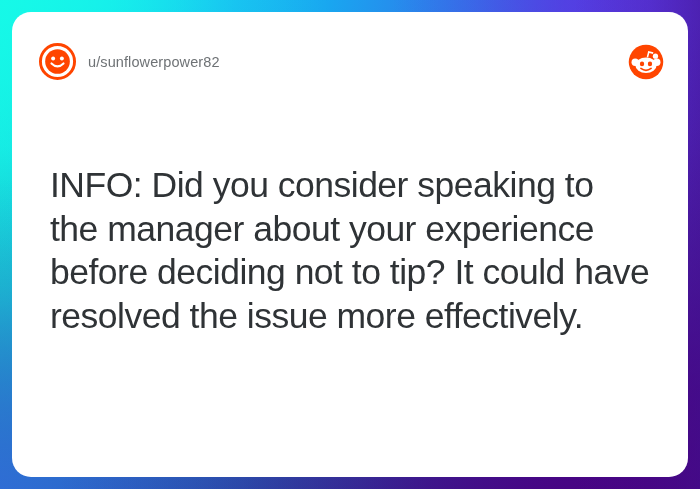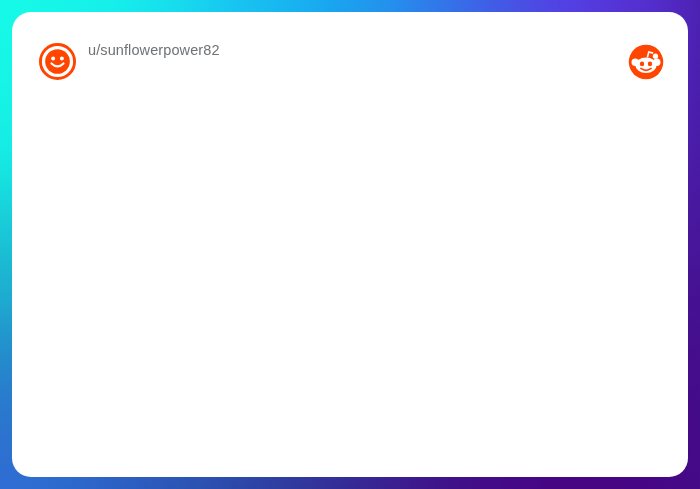--- a/index.html
+++ b/index.html
@@ -104,21 +104,21 @@
   .card-header {
     position: absolute;
     left: 0; top: 0; right: 0;
     height: 96px;
   }
   .user-block {
     position: absolute;
     left: 26px;
     top: 30px;
     display: flex;
-    align-items: flex-start;
+    align-items: center;
     gap: 11px;
   }
   .avatar {
     width: 39px;
     height: 39px;
     flex: 0 0 auto;
     display: block;
   }
   .username {
     font-family: "Liberation Sans", sans-serif;
@@ -193,15 +193,16 @@
           <g fill="#FF4500">
             <ellipse cx="18.7" cy="26.6" rx="2.9" ry="3.2"></ellipse>
             <ellipse cx="29.3" cy="26.6" rx="2.9" ry="3.2"></ellipse>
             <path d="M17.2 32.6 Q24 37.6 30.8 32.6" fill="none" stroke="#FF4500" stroke-width="2.2" stroke-linecap="round"></path>
           </g>
         </svg>
       </span>
 
     </div>
 
+    <div class="post-body">INFO: Did you consider speaking to the manager about your experience before deciding not to tip? It could have resolved the issue more effectively.</div>
 
   </div>
 </div>
 
 </body></html>

